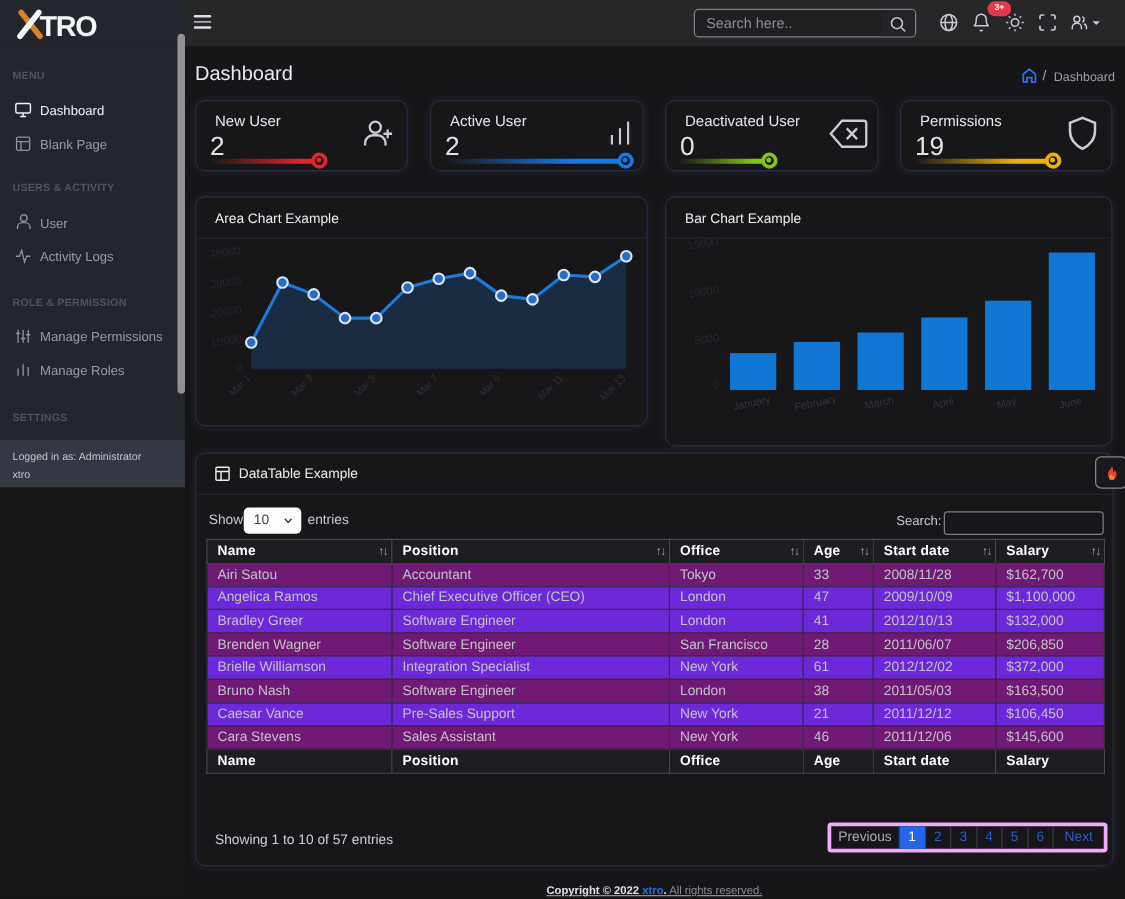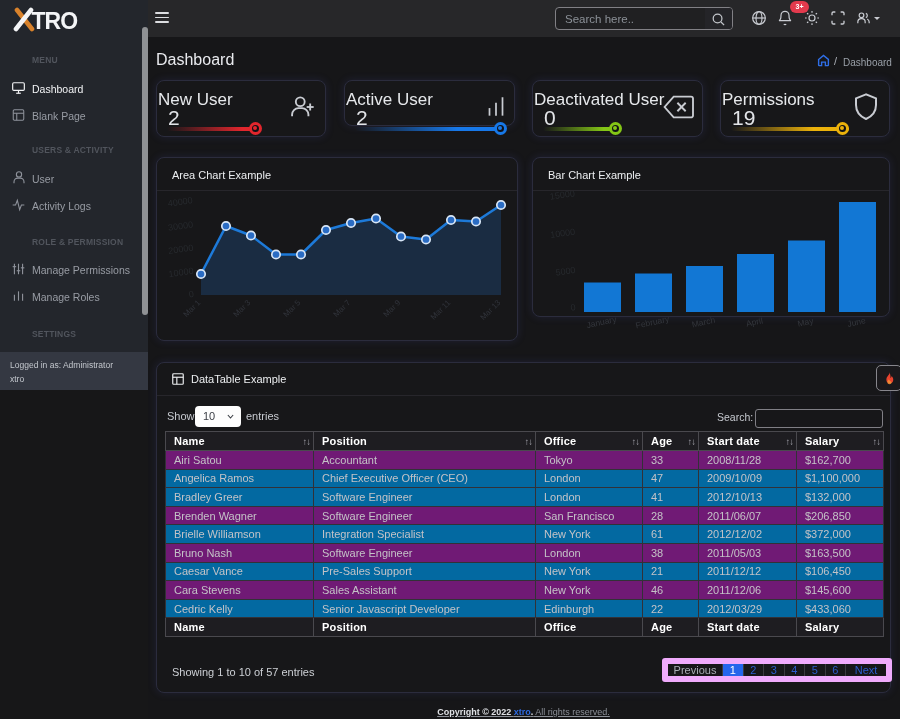--- a/index.html
+++ b/index.html
@@ -12,54 +12,54 @@
 #hamb div { height:1.8px; background:#dcdde0; margin-bottom:2.8px; border-radius:1px; }
 #search { position:absolute; left:555px; top:7px; width:178px; height:23px; border:1px solid #818085; border-radius:4px; background:#202022; }
 #search .ph { position:absolute; left:9px; top:4.5px; font-size:11.5px; color:#8b9097; }
 .topicon { position:absolute; top:10px; }
 #badge { position:absolute; left:790px; top:1px; width:19px; height:12px; background:#e23a4d; border-radius:6px; color:#fff; font-size:7px; font-weight:bold; text-align:center; line-height:12px; }
 
 #sidebar { position:absolute; left:0; top:37px; width:148px; height:315px; background:#23262c; }
 #loggedin { position:absolute; left:0; top:352px; width:148px; height:38px; background:#343842; color:#c3c7cd; font-size:8.5px; padding:7px 0 0 10px; line-height:13.5px; }
 #below-side { position:absolute; left:0; top:390px; width:148px; height:329px; background:#171718; }
 #sscroll { position:absolute; left:141.5px; top:27px; width:6px; height:288px; background:#8f9194; border-radius:3px; z-index:5; }
-.slabel { position:absolute; left:10px; font-size:8.5px; font-weight:bold; letter-spacing:0.2px; color:#51555d;margin-left:22px; }
+.slabel { position:absolute; left:10px; font-size:8.5px; font-weight:bold; letter-spacing:0.2px; color:#51555d; }
 .sitem { position:absolute; left:32px; font-size:10.5px; color:#989ca4; }
 .sitem.on { color:#f2f3f5; }
 .sicon { position:absolute; left:11px; }
 
 #pagetitle { position:absolute; left:156px; top:51px; font-size:16px; font-weight:500; color:#e9eaee; }
 #crumb { position:absolute; right:12px; top:55px; font-size:10px; color:#9aa0a8; }
 
 .card { position:absolute; background:#171719; border:1px solid #2b2c3d; border-radius:8px; box-shadow:0 0 8px rgba(85,90,190,0.17); }
-.scard-title { position:absolute; left:1px; top:9px; font-size:17px; font-weight:500; color:#e6e8eb; }
+.scard-title { position:absolute; left:15px; top:9px; font-size:12px; font-weight:500; color:#e6e8eb; }
 .scard-num { position:absolute; left:11px; top:25px; font-size:21px; color:#e2e4e8; }
 .track { position:absolute; height:4px; border-radius:2px; top:45.5px; }
 .knob { position:absolute; width:13px; height:13px; border-radius:50%; background:#101116; top:41px; }
 .knob::after { content:""; position:absolute; left:0.8px; top:0.8px; width:4.4px; height:4.4px; border-radius:50%; background:var(--c); }
 
 .chead { position:absolute; left:15px; top:11px; font-size:11px; color:#eceef0; }
 .chline { position:absolute; left:0; top:32px; width:100%; border-top:1px solid #27262b; }
 
 #dt-card { position:absolute; left:156px; top:362px; width:735px; height:331px; background:#171719; border:1px solid #2b2c3d; border-radius:8px; box-shadow:0 0 8px rgba(85,90,190,0.17); }
 #dt-title { position:absolute; left:34px; top:10px; font-size:11px; color:#eceef0; }
 #dt-hline { position:absolute; left:0; top:32px; width:100%; border-top:1px solid #27262b; }
 #show-row { position:absolute; left:10px; top:47px; font-size:11px; color:#c7cad0; }
 #sel10 { position:absolute; left:28px; top:-4px; width:46px; height:21px; background:#fdfdfd; border-radius:4px; color:#3a3d44; font-size:11px; }
 #entries { position:absolute; left:79px; top:0; font-size:11px; }
 #search-lb { position:absolute; left:560px; top:48px; font-size:10.5px; color:#c7cad0; }
 #dt-search { position:absolute; left:598px; top:46px; width:128px; height:19px; border:1px solid #807f85; border-radius:3px; background:#171719; }
 table#dt { position:absolute; left:8px; top:68px; border-collapse:collapse; table-layout:fixed; width:718px; font-size:11px;border-radius:30px; }
 table#dt th { background:#1e1d21; color:#ffffff; font-weight:bold; text-align:left; padding:3px 0 3px 8px; border:1px solid #4a494e; height:19px; font-size:11px; letter-spacing:0.2px; position:relative; }
 table#dt td { color:#c4c3c7; padding:2px 0 2px 8px; border:1px solid #323137; height:18.6px; }
 tr.odd td { background:#701a75; }
-tr.even td { background:#0369a1; }
+tr.even td { background:#6d28d9; }
 .sortic { position:absolute; right:3px; top:4px; color:#a4a4ab; font-size:9.5px; letter-spacing:-1px; }
 #showing { position:absolute; left:15px; top:303px; font-size:11px; color:#cdd0d5; }
-#pager { position:absolute; left:505px; top:295px; height:24px; border:6px solid #f0abfc; border-radius:3px; font-size:11px; display:flex; }
+#pager { position:absolute; left:505px; top:295px; height:24px; border:3px solid #f0abfc; border-radius:3px; font-size:11px; display:flex; }
 #pager .pg { border-left:1px solid #3b3a40; display:flex; align-items:center; justify-content:center; color:#2c5ccc; }
 #pager .pg:first-child { border-left:none; color:#a9adb5; width:54px; }
 #pager .pg.num { width:20.5px; }
 #pager .pg.act { background:#2465eb; color:#fff; }
 #footer { position:absolute; left:156px; top:707px; width:735px; text-align:center; font-size:9px; color:#8a8e96;text-decoration:underline; }
 #footer b { color:#dfe1e5; }
 #footer .bl { color:#2e6ae0; font-weight:bold; }
 
 #flame { position:absolute; left:876px; top:365px; width:26px; height:26px; border:1px solid #87868c; border-radius:5px; background:#1a191c; z-index:9; }
 </style>
@@ -180,21 +180,21 @@
   <div class="scard-num">2</div>
   <svg class="abs" style="left:131px;top:12px" width="28" height="28" viewBox="0 0 24 24" fill="none" stroke="#c9ccd2" stroke-width="1.6">
       <circle cx="10.5" cy="7.5" r="3.8"></circle>
       <path d="M3.5 20v-1.5a5.5 5.5 0 0 1 5.5-5.5h3a5.5 5.5 0 0 1 5.5 5.5V20"></path>
       <line x1="19" y1="9" x2="19" y2="15"></line>
       <line x1="16" y1="12" x2="22" y2="12"></line>
     </svg>
   <div class="track" style="left:10px;width:89px;background:linear-gradient(to right,rgba(226,38,45,0),#e2262d 85%)"></div>
   <div class="knob" style="--c:#e2262d;left:92px;border:3.5px solid #e2262d"></div>
 </div>
-<div class="card" style="left:344px;top:80px;width:171px;height:46px">
+<div class="card" style="left:344px;top:80px;width:171px;height:57px">
   <div class="scard-title">Active User</div>
   <div class="scard-num">2</div>
   <svg class="abs" style="left:138px;top:12px" width="26" height="28" viewBox="0 0 24 24" fill="none" stroke="#c9ccd2" stroke-width="1.6">
       <line x1="6" y1="13" x2="6" y2="20"></line>
       <line x1="12" y1="8" x2="12" y2="20"></line>
       <line x1="18" y1="3" x2="18" y2="20"></line>
     </svg>
   <div class="track" style="left:10px;width:146px;background:linear-gradient(to right,rgba(23,120,232,0),#1778e8 70%)"></div>
   <div class="knob" style="--c:#1778e8;left:149px;border:3.5px solid #1778e8"></div>
 </div>
@@ -251,21 +251,21 @@
       <text x="44" y="112" text-anchor="end" transform="rotate(-45 44 112)">Mar 1</text>
       <text x="94" y="112" text-anchor="end" transform="rotate(-45 94 112)">Mar 3</text>
       <text x="144" y="112" text-anchor="end" transform="rotate(-45 144 112)">Mar 5</text>
       <text x="194" y="112" text-anchor="end" transform="rotate(-45 194 112)">Mar 7</text>
       <text x="244" y="112" text-anchor="end" transform="rotate(-45 244 112)">Mar 9</text>
       <text x="294" y="112" text-anchor="end" transform="rotate(-45 294 112)">Mar 11</text>
       <text x="344" y="112" text-anchor="end" transform="rotate(-45 344 112)">Mar 13</text>
     </g>
   </svg>
 </div>
-<div class="card" style="left:532px;top:157px;width:358px;height:160px">
+<div class="card" style="left:532px;top:157px;width:358px;height:200px">
   <div class="chead">Bar Chart Example</div>
   <div class="chline"></div>
   <svg class="abs" style="left:0;top:33px" width="356" height="149" viewBox="0 0 356 149">
     <g font-size="9" fill="#26292d" text-anchor="end" transform="rotate(-8)">
       <text x="41" y="11">15000</text>
         <text x="36" y="49">10000</text>
         <text x="31" y="87">5000</text>
         <text x="26" y="124">0</text>
     </g>
     <g fill="#1277d4">
@@ -383,28 +383,20 @@
           <td>$106,450</td>
         </tr>
       <tr class="odd">
           <td>Cara Stevens</td>
           <td>Sales Assistant</td>
           <td>New York</td>
           <td>46</td>
           <td>2011/12/06</td>
           <td>$145,600</td>
         </tr>
-      <tr class="even">
-          <td>Cedric Kelly</td>
-          <td>Senior Javascript Developer</td>
-          <td>Edinburgh</td>
-          <td>22</td>
-          <td>2012/03/29</td>
-          <td>$433,060</td>
-        </tr>
     </tbody>
     <tfoot>
       <tr>
           <th>Name</th>
           <th>Position</th>
           <th>Office</th>
           <th>Age</th>
           <th>Start date</th>
           <th>Salary</th>
         </tr>

